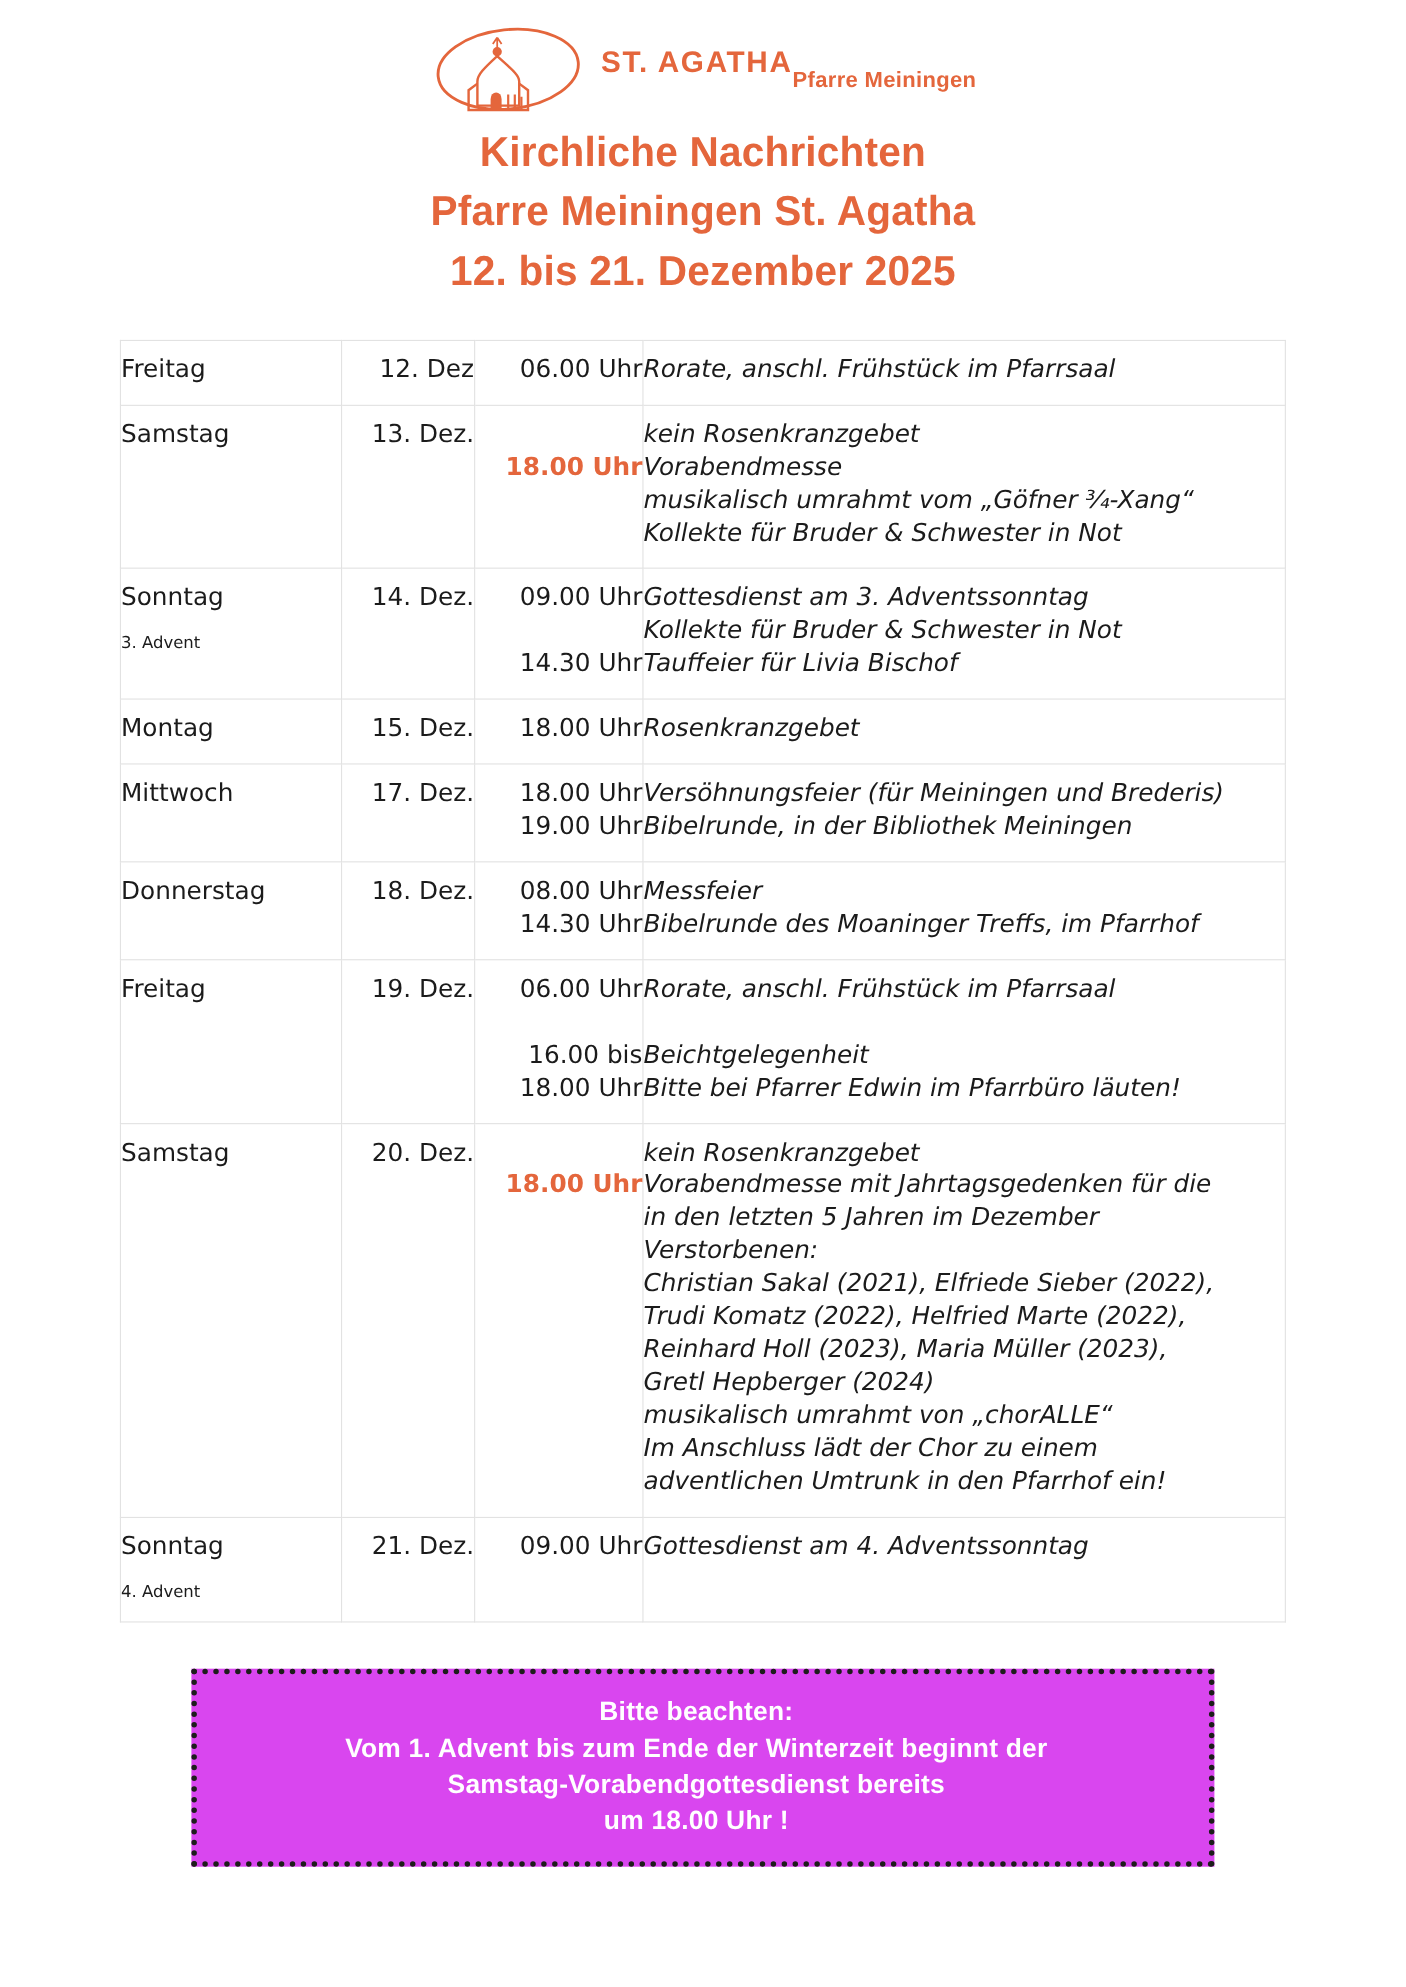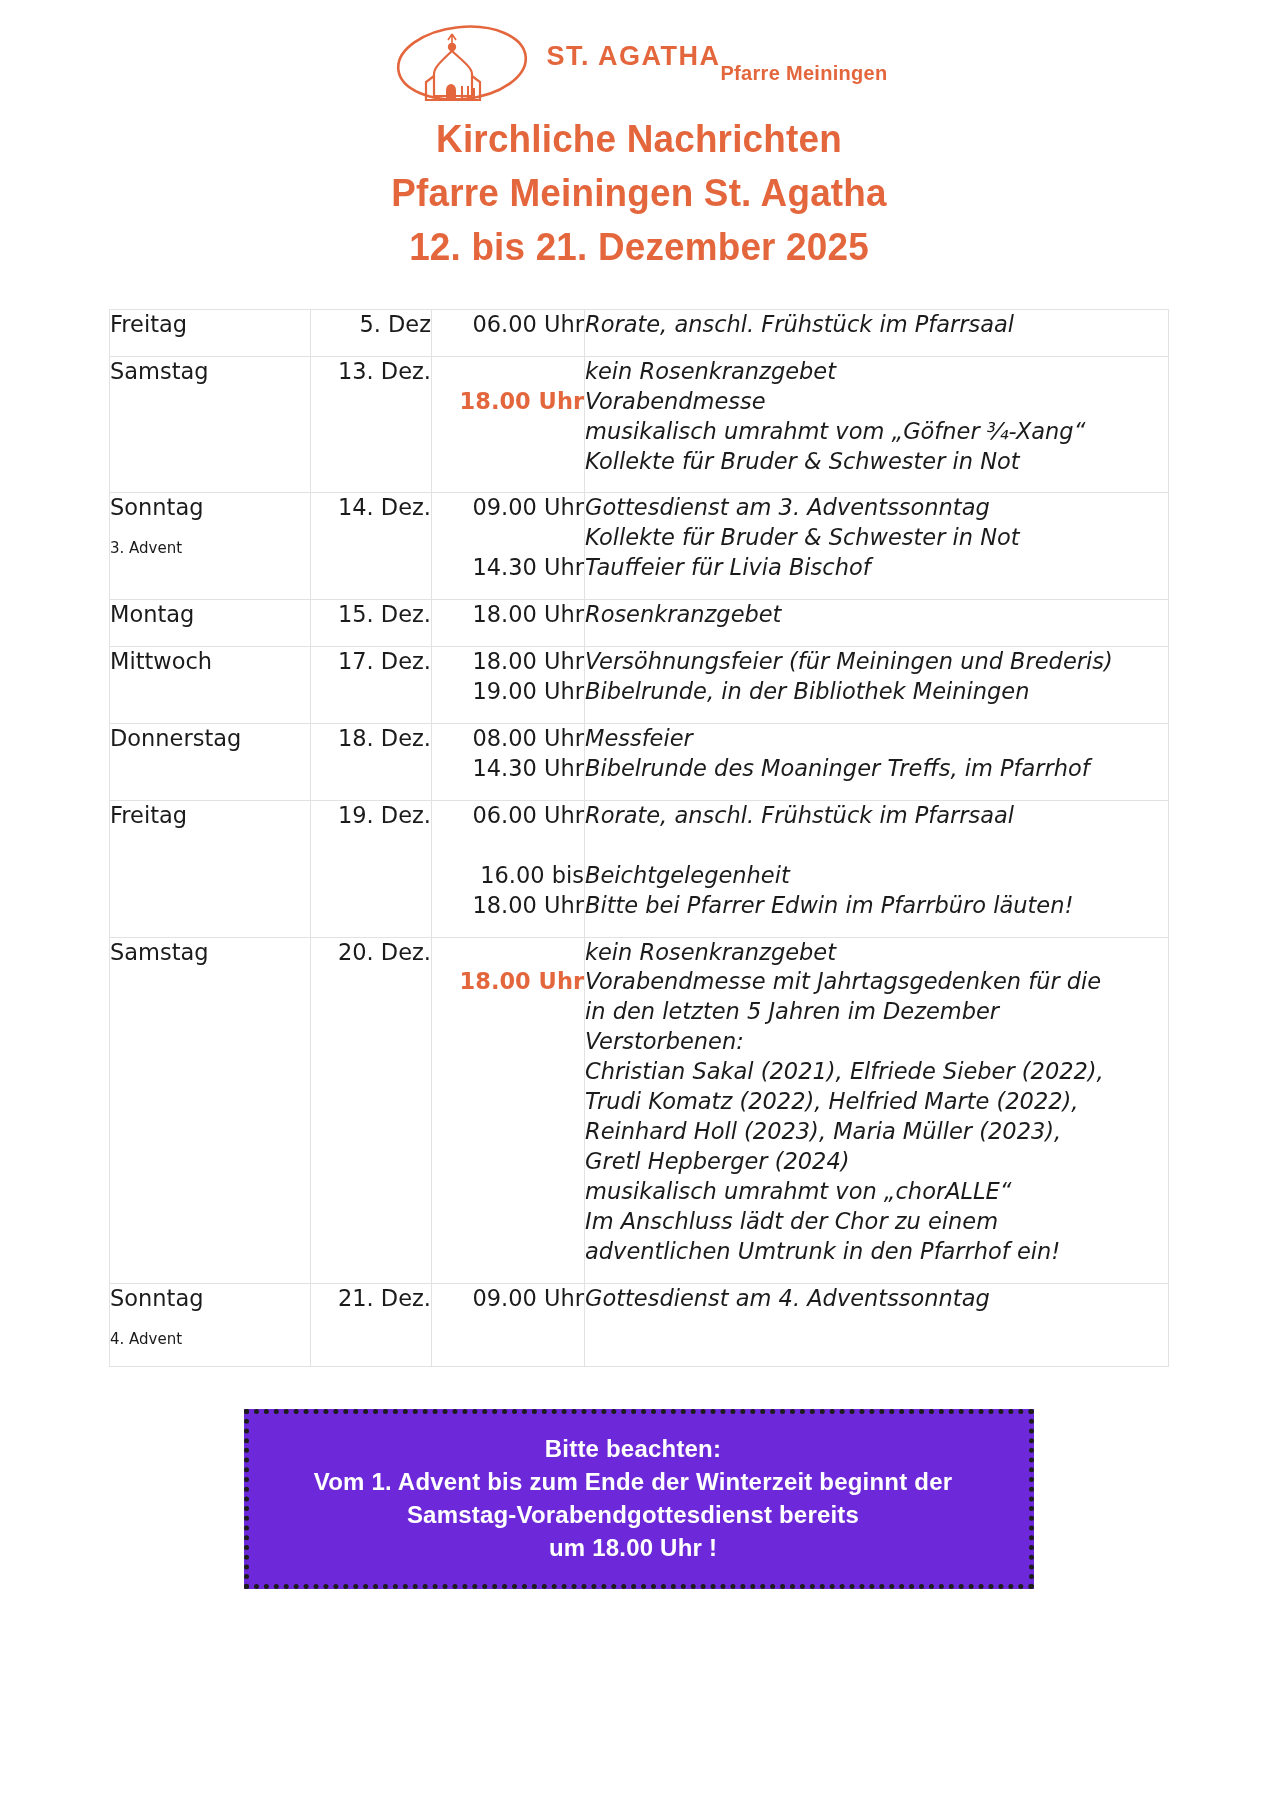--- a/index.html
+++ b/index.html
@@ -40,39 +40,39 @@
 
   
   .sched{
     width:1060px;margin:34px auto 0 auto;
     border-collapse:collapse;
     table-layout:fixed;
   }
   .sched td{
     border:1px solid #e2e2e2;
     vertical-align:top;
-    padding:0 0 16px 0;
+    padding:12px 0 16px 0;
     font-size:22.5px;
     line-height:1.33;
     color:#1b1b1b;
   }
   .c-day{width:200px;padding-left:14px;}
   .c-date{width:120px;text-align:right;padding-right:10px;}
   .c-time{width:152px;text-align:right;padding-right:14px;white-space:nowrap;}
   .c-desc{padding-left:16px;padding-right:8px;font-style:italic;}
 
   .sub{display:block;font-size:15px;margin-top:16px;color:#1b1b1b;}
   .hi{color:#E4663C;font-weight:bold;}
   .blank{visibility:hidden;}
 
   
   .notice-wrap{display:flex;justify-content:center;margin-top:42px;}
   .notice{
-    width:790px;
-    background:#6d28d9;
+    width:930px;
+    background:#d946ef;
     border:5px dotted #1d1d1b;
     padding:18px 32px 20px 20px;
     box-sizing:border-box;
     text-align:center;
     color:#ffffff;
     font-family:"Liberation Sans",sans-serif;
     font-weight:bold;
     font-size:24px;
     line-height:1.38;
     letter-spacing:.2px;
@@ -103,21 +103,21 @@
   <div class="headings">
     <div class="hl">Kirchliche Nachrichten</div>
     <div class="hl">Pfarre Meiningen St. Agatha</div>
     <div class="hl">12. bis 21. Dezember 2025</div>
   </div>
 
   <table class="sched">
     <tbody id="sched-body">
         <tr>
           <td class="c-day"><span>Freitag</span></td>
-          <td class="c-date">5. Dez</td>
+          <td class="c-date">12. Dez</td>
           <td class="c-time">
             <div>06.00 Uhr</div>
           </td>
           <td class="c-desc">
             <div>Rorate, anschl. Frühstück im Pfarrsaal</div>
           </td>
         </tr>
         <tr>
           <td class="c-day"><span>Samstag</span></td>
           <td class="c-date">13. Dez.</td>

